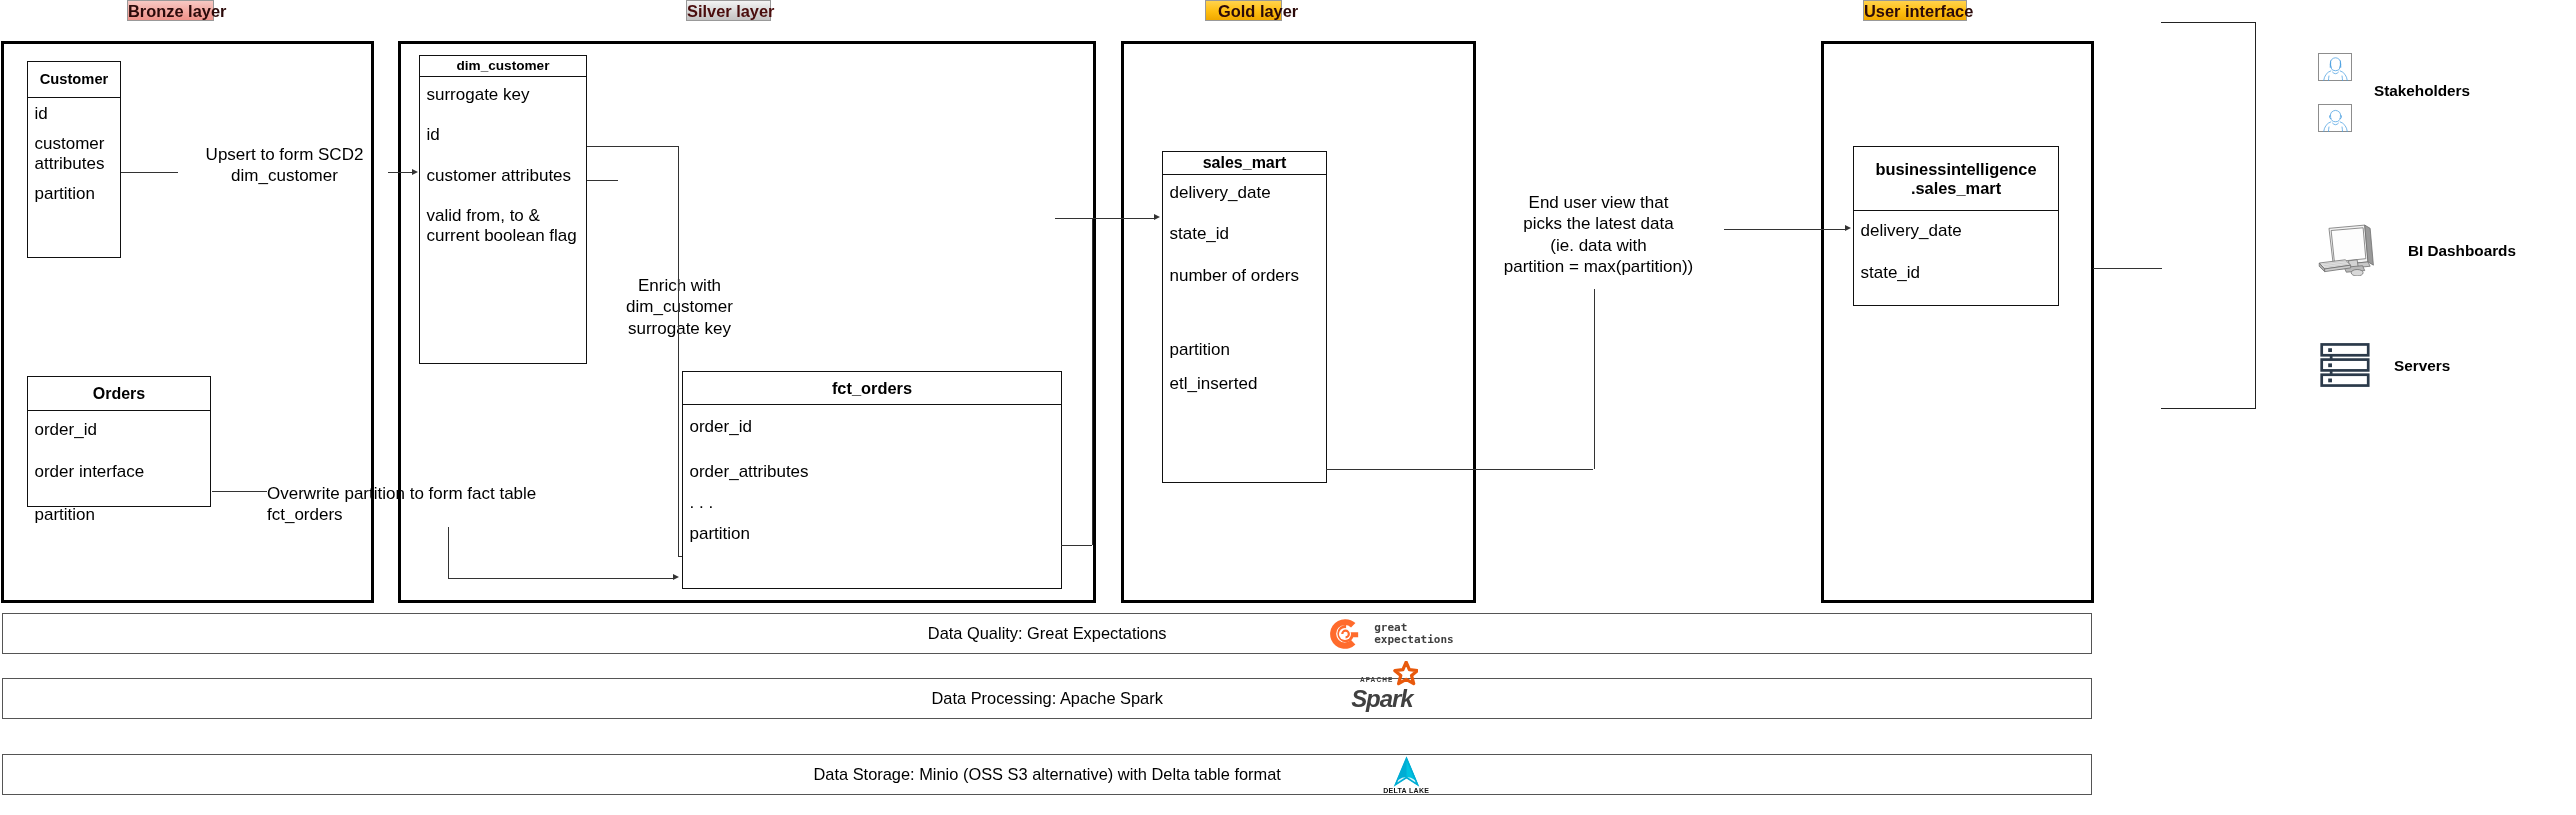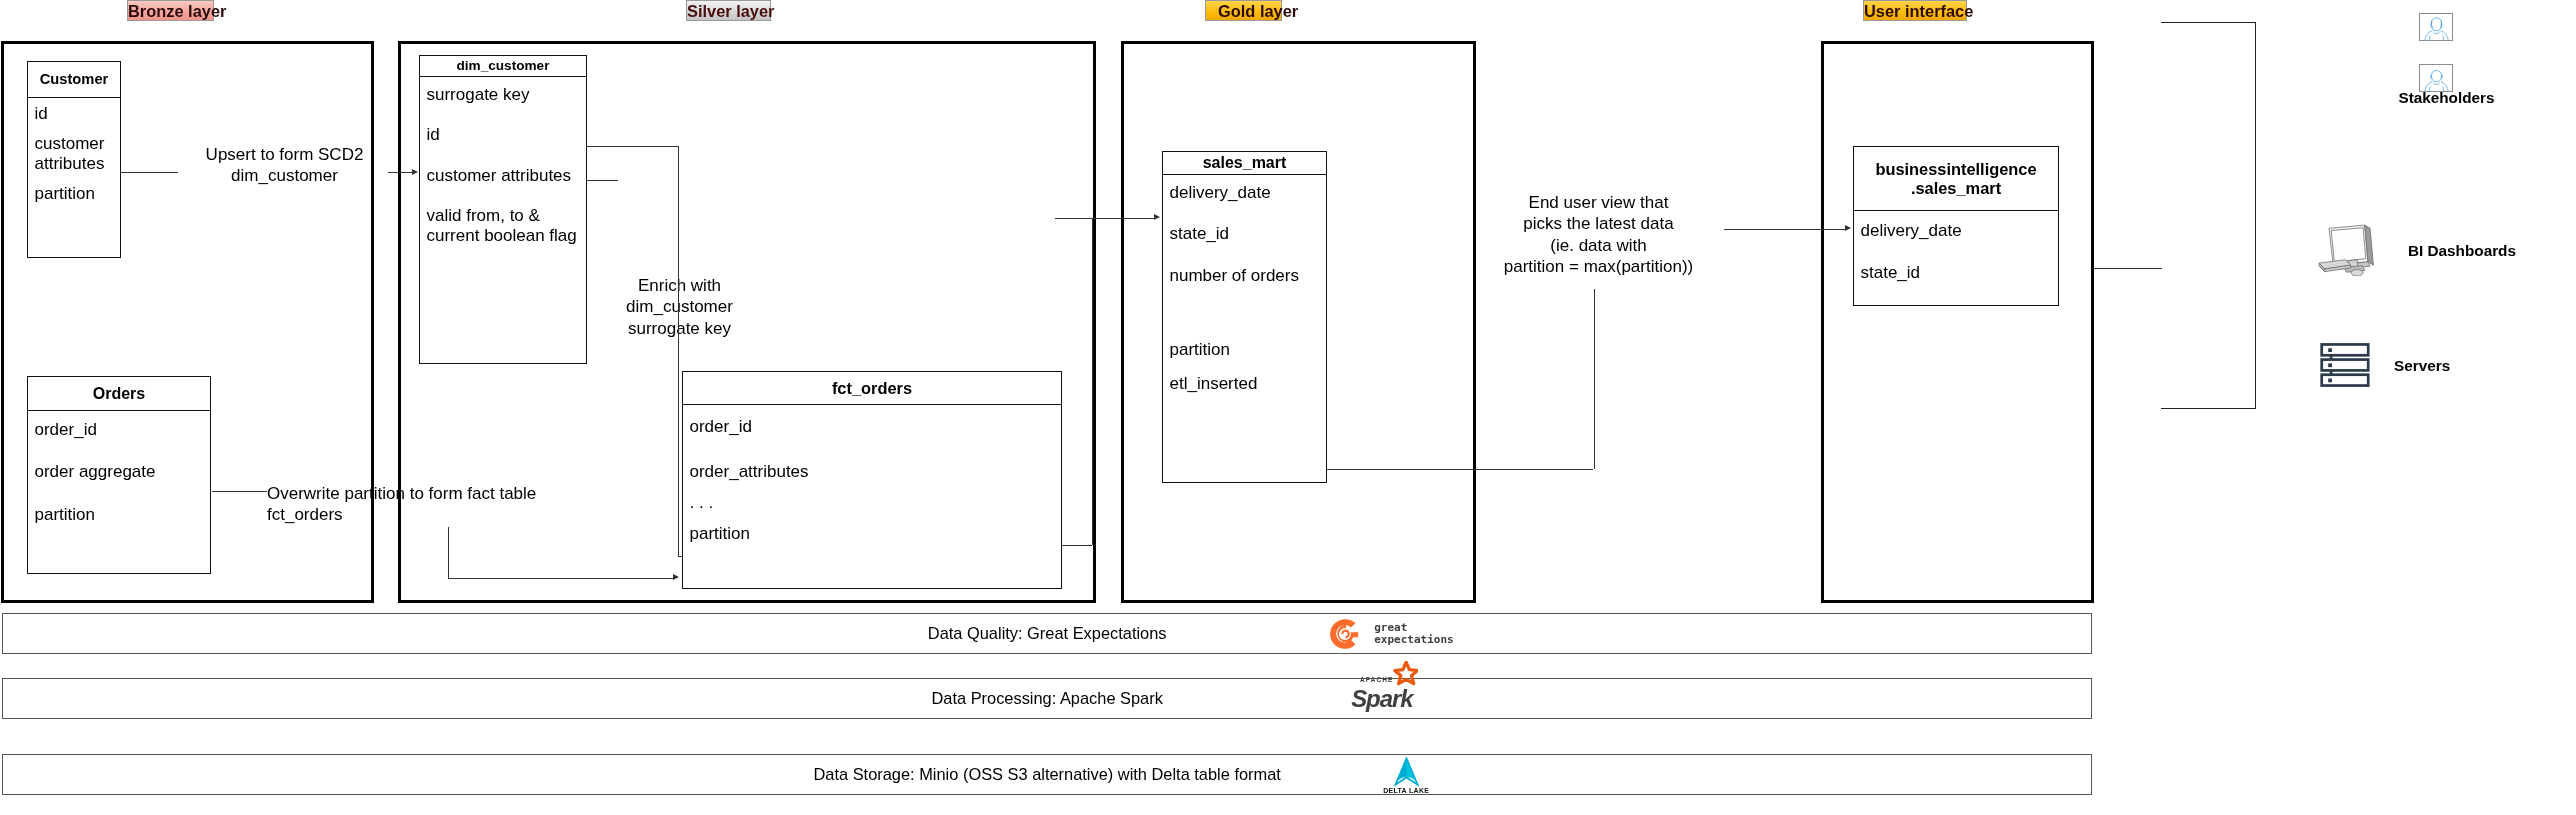--- a/index.html
+++ b/index.html
@@ -80,25 +80,25 @@
   <div class="ent" style="left:27px;top:61px;width:94px;height:197px;">
     <div class="ent-title" style="height:36px;font-size:14.7px;">Customer</div>
     <div class="ent-body" style="font-size:17px;">
       <div class="fld">id</div>
       <div class="fld">customer
 attributes</div>
       <div class="fld">partition</div>
     </div>
   </div>
 
-  <div class="ent" style="left:27px;top:376px;width:184px;height:198px;">
+  <div class="ent" style="left:27px;top:376px;width:184px;height:131px;">
     <div class="ent-title" style="height:34px;font-size:16px;">Orders</div>
     <div class="ent-body" style="font-size:17px;padding-top:8.7px;">
       <div class="fld" style="margin-bottom:23px;">order_id</div>
-      <div class="fld" style="margin-bottom:23px;">order aggregate</div>
+      <div class="fld" style="margin-bottom:23px;">order interface</div>
       <div class="fld">partition</div>
     </div>
   </div>
 
   <div class="ent" style="left:419px;top:55px;width:168px;height:309px;">
     <div class="ent-title" style="height:21px;font-size:13.6px;">dim_customer</div>
     <div class="ent-body" style="font-size:17px;padding-top:7.6px;">
       <div class="fld" style="margin-bottom:21px;">surrogate key</div>
       <div class="fld" style="margin-bottom:21px;">id</div>
       <div class="fld" style="margin-bottom:21px;">customer
@@ -178,21 +178,21 @@
 
   <div class="v-line" style="left:1326px;top:436px;height:0px;"></div>
   <div class="h-line" style="left:1326px;top:469px;width:267px;"></div>
   <div class="v-line" style="left:1594px;top:289px;height:180px;"></div>
   <div class="h-line" style="left:1724px;top:229px;width:121px;"></div>
   <div class="arrow" style="left:1845px;top:225px;"></div>
 
   <div class="h-line" style="left:2093px;top:268px;width:69px;"></div>
   <div class="bracket" style="left:2161px;top:22px;width:95px;height:387px;"></div>
 
-  <div class="consumer" style="left:2318px;top:13px;width:235px;height:131px;flex-direction:column;">
+  <div class="consumer" style="left:2318px;top:27px;width:235px;height:131px;">
     <div style="display:flex;flex-direction:column;gap:23px;">
       <span class="avatar">
         <svg width="33" height="27" viewBox="0 0 60 50">
           <g fill="none" stroke="#4a9fe0" stroke-width="1.4">
             <path d="M23 10 q7 -6 14 0 q3 3 2 10 l-1 6 q-1 5 -8 5 q-7 0 -8 -5 l-1 -6 q-1 -7 2 -10z"></path>
             <path d="M21 12 q-2 9 1 14 M39 12 q2 9 -1 14"></path>
             <path d="M21 16 l-1 9 M39 16 l1 9"></path>
             <path d="M22 31 q-12 4 -14 19 M38 31 q12 4 14 19"></path>
             <path d="M24 33 q6 7 12 0"></path>
             <path d="M18 40 q-1 6 -1 10 M42 40 q1 6 1 10"></path>

